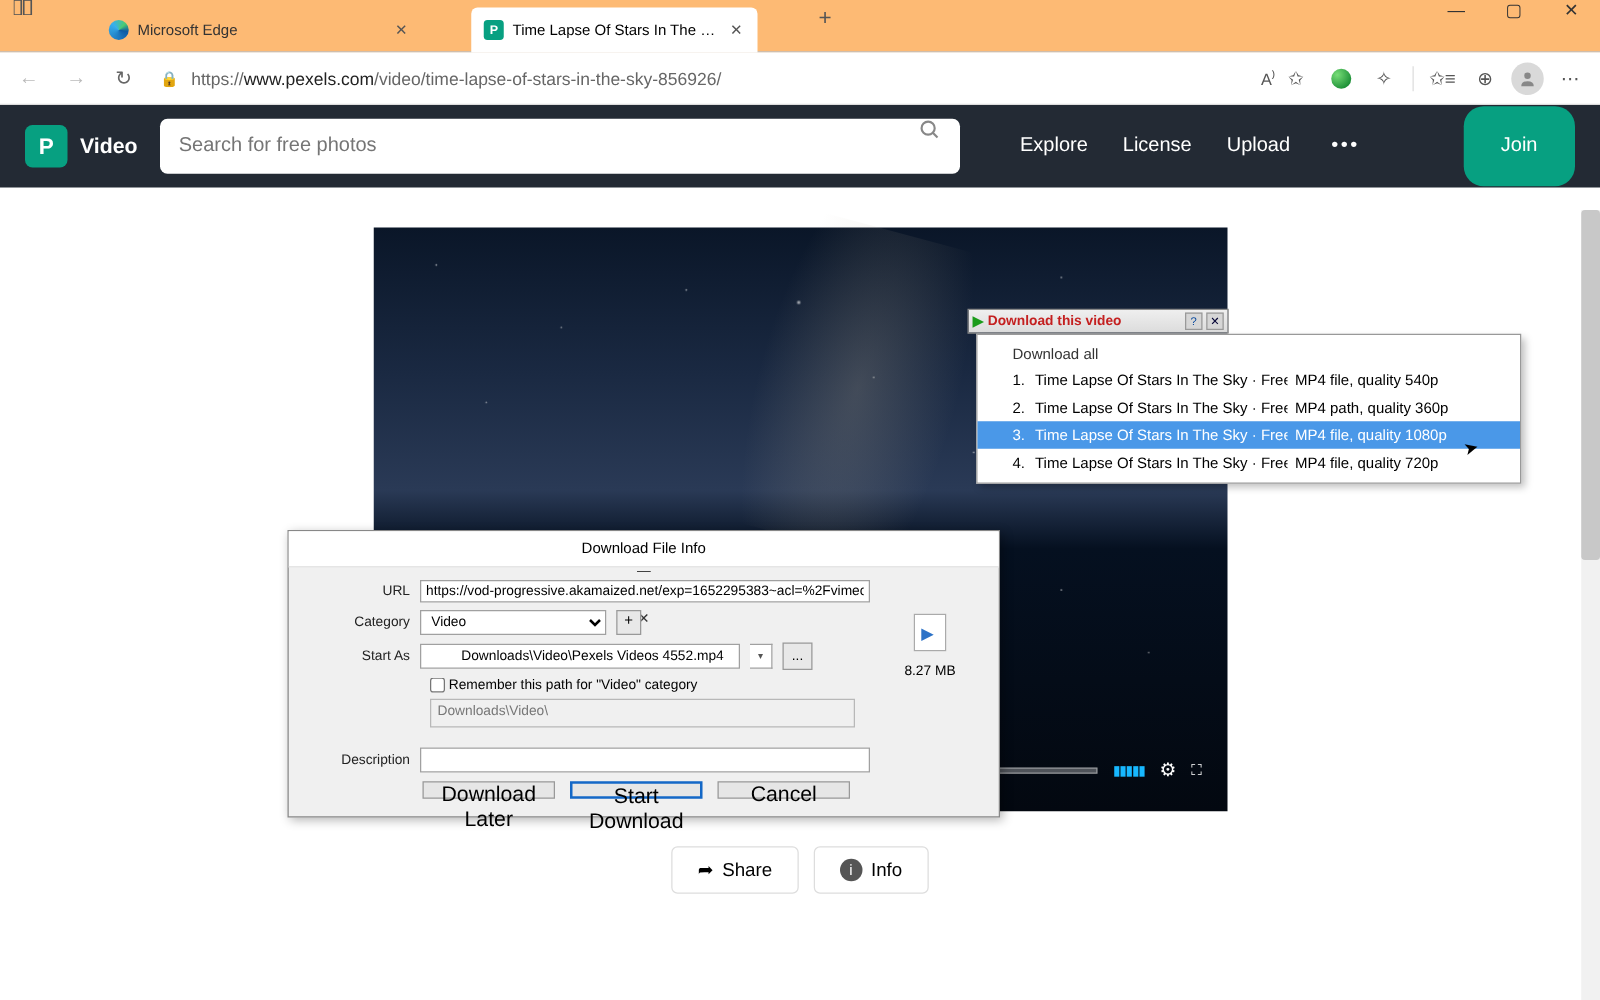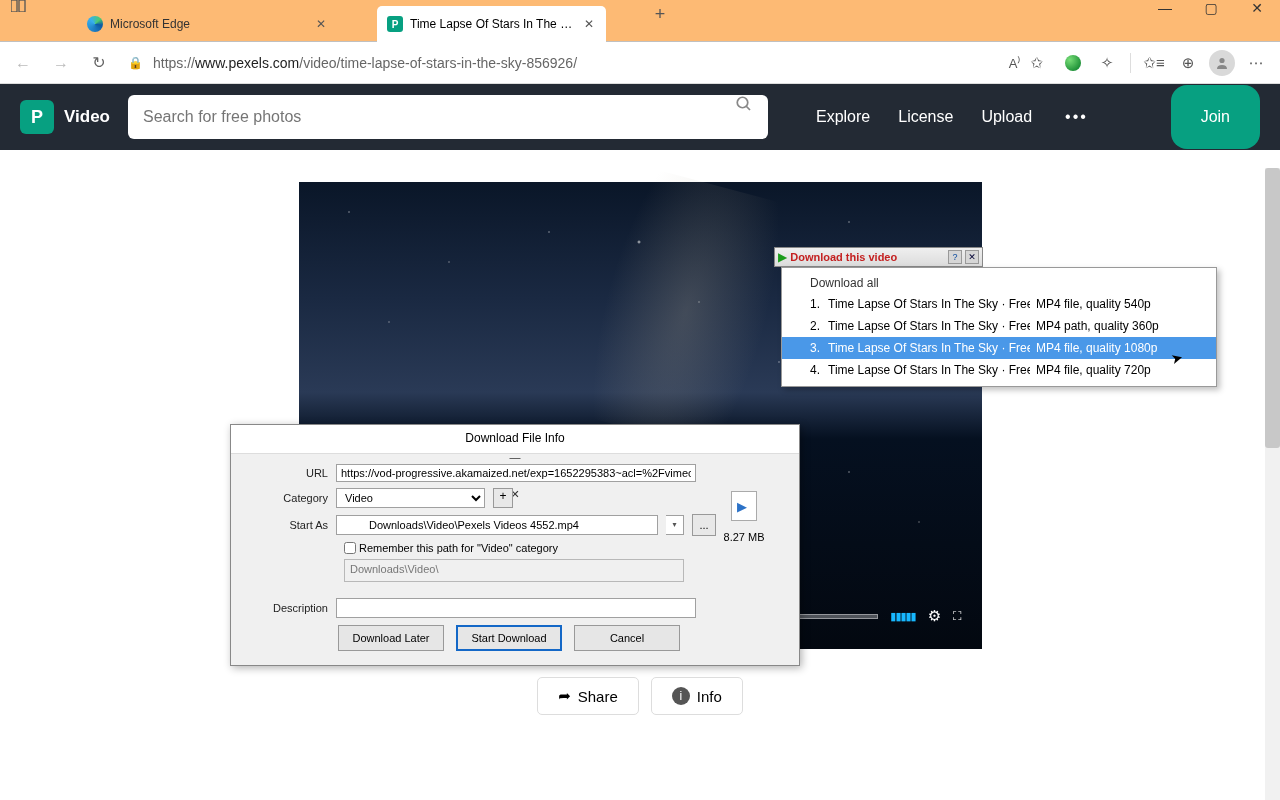--- a/index.html
+++ b/index.html
@@ -90,29 +90,29 @@
 .dlg-title .ico { width: 16px; height: 16px; background: radial-gradient(circle at 30% 30%, #6c6, #084); border-radius: 50%; }
 .dlg-title .txt { flex: 1; }
 .dlg-title .wb { width: 25px; text-align: center; color: #333; font-size: 11px; }
 .dlg-body { padding: 10px 12px 14px 12px; font-size: 11px; }
 .dlg-row { display: flex; align-items: center; margin-bottom: 6px; gap: 8px; }
 .dlg-row .lbl { width: 85px; text-align: right; color: #222; }
 .dlg-row input, .dlg-row select { border: 1px solid #a0a0a0; padding: 2px 4px; font-size: 11px; background: #fff; font-family: inherit; }
 .dlg-row .url-input { width: 360px; }
 .dlg-row .cat-sel { width: 149px; height: 20px; }
 .dlg-row .plus-btn { width: 20px; height: 20px; border: 1px solid #999; background: #e8e8e8; text-align: center; font-size: 12px; }
-.dlg-row .save-input { width: 322px; height: 20px; padding-left: 32px; }
+.dlg-row .save-input { width: 256px; height: 20px; padding-left: 32px; }
 .dlg-row .save-dd { width: 18px; height: 20px; border: 1px solid #a0a0a0; border-left: none; background: #fff; text-align: center; font-size: 8px; line-height: 18px; color: #555; }
 .dlg-row .browse-btn { width: 24px; height: 22px; border: 1px solid #999; background: #e8e8e8; text-align: center; font-size: 11px; line-height: 20px; }
 .chk-row { margin-left: 101px; display: flex; align-items: center; gap: 3px; font-size: 11px; margin-bottom: 5px; }
 .chk-row input { width: 12px; height: 12px; }
 .path-disabled { width: 340px; border: 1px solid #b8b8b8; background: #f0f0f0; padding: 3px 5px; color: #777; font-size: 11px; height: 23px; margin-left: 101px; margin-bottom: 16px; }
 .desc-input { width: 360px; height: 20px; }
 .dlg-btns { display: flex; gap: 12px; margin-left: 95px; margin-top: 7px; }
-.dlg-btns button { width: 106px; height: 26px; border: 1px solid #999; background: #e6e6e6; font-size: 11px; font-family: inherit; }
+.dlg-btns button { width: 106px; height: 14px; border: 1px solid #999; background: #e6e6e6; font-size: 17px; font-family: inherit; }
 .dlg-btns button.primary { border: 2px solid #1468c7; }
 .file-preview { position: absolute; top: 66px; right: 28px; width: 54px; text-align: center; }
 .file-preview .ficon { width: 26px; height: 30px; border: 1px solid #aaa; background: #fff; margin: 0 auto 10px auto; position: relative; }
 .file-preview .ficon::before { content: "▶"; color: #2c72c7; font-size: 13px; position: absolute; left: 5px; top: 7px; }
 .file-preview .fsize { font-size: 11px; }
 
 .scrollbar { position: absolute; top: 84px; right: 0; width: 15px; bottom: 0; background: #f1f1f1; }
 .scroll-thumb { width: 100%; height: 280px; background: #c8c8c8; border-radius: 3px; margin-top: 0; }
 .cursor-arrow { position: absolute; top: 266px; left: 1171px; font-size: 14px; color: #000; pointer-events: none; z-index: 100; transform: rotate(-15deg); }
 .edge-logo { width: 16px; height: 16px; background: conic-gradient(from 100deg, #0c59a4, #37b0ee 60%, #4ccb70 85%, #0c59a4); border-radius: 50%; }

